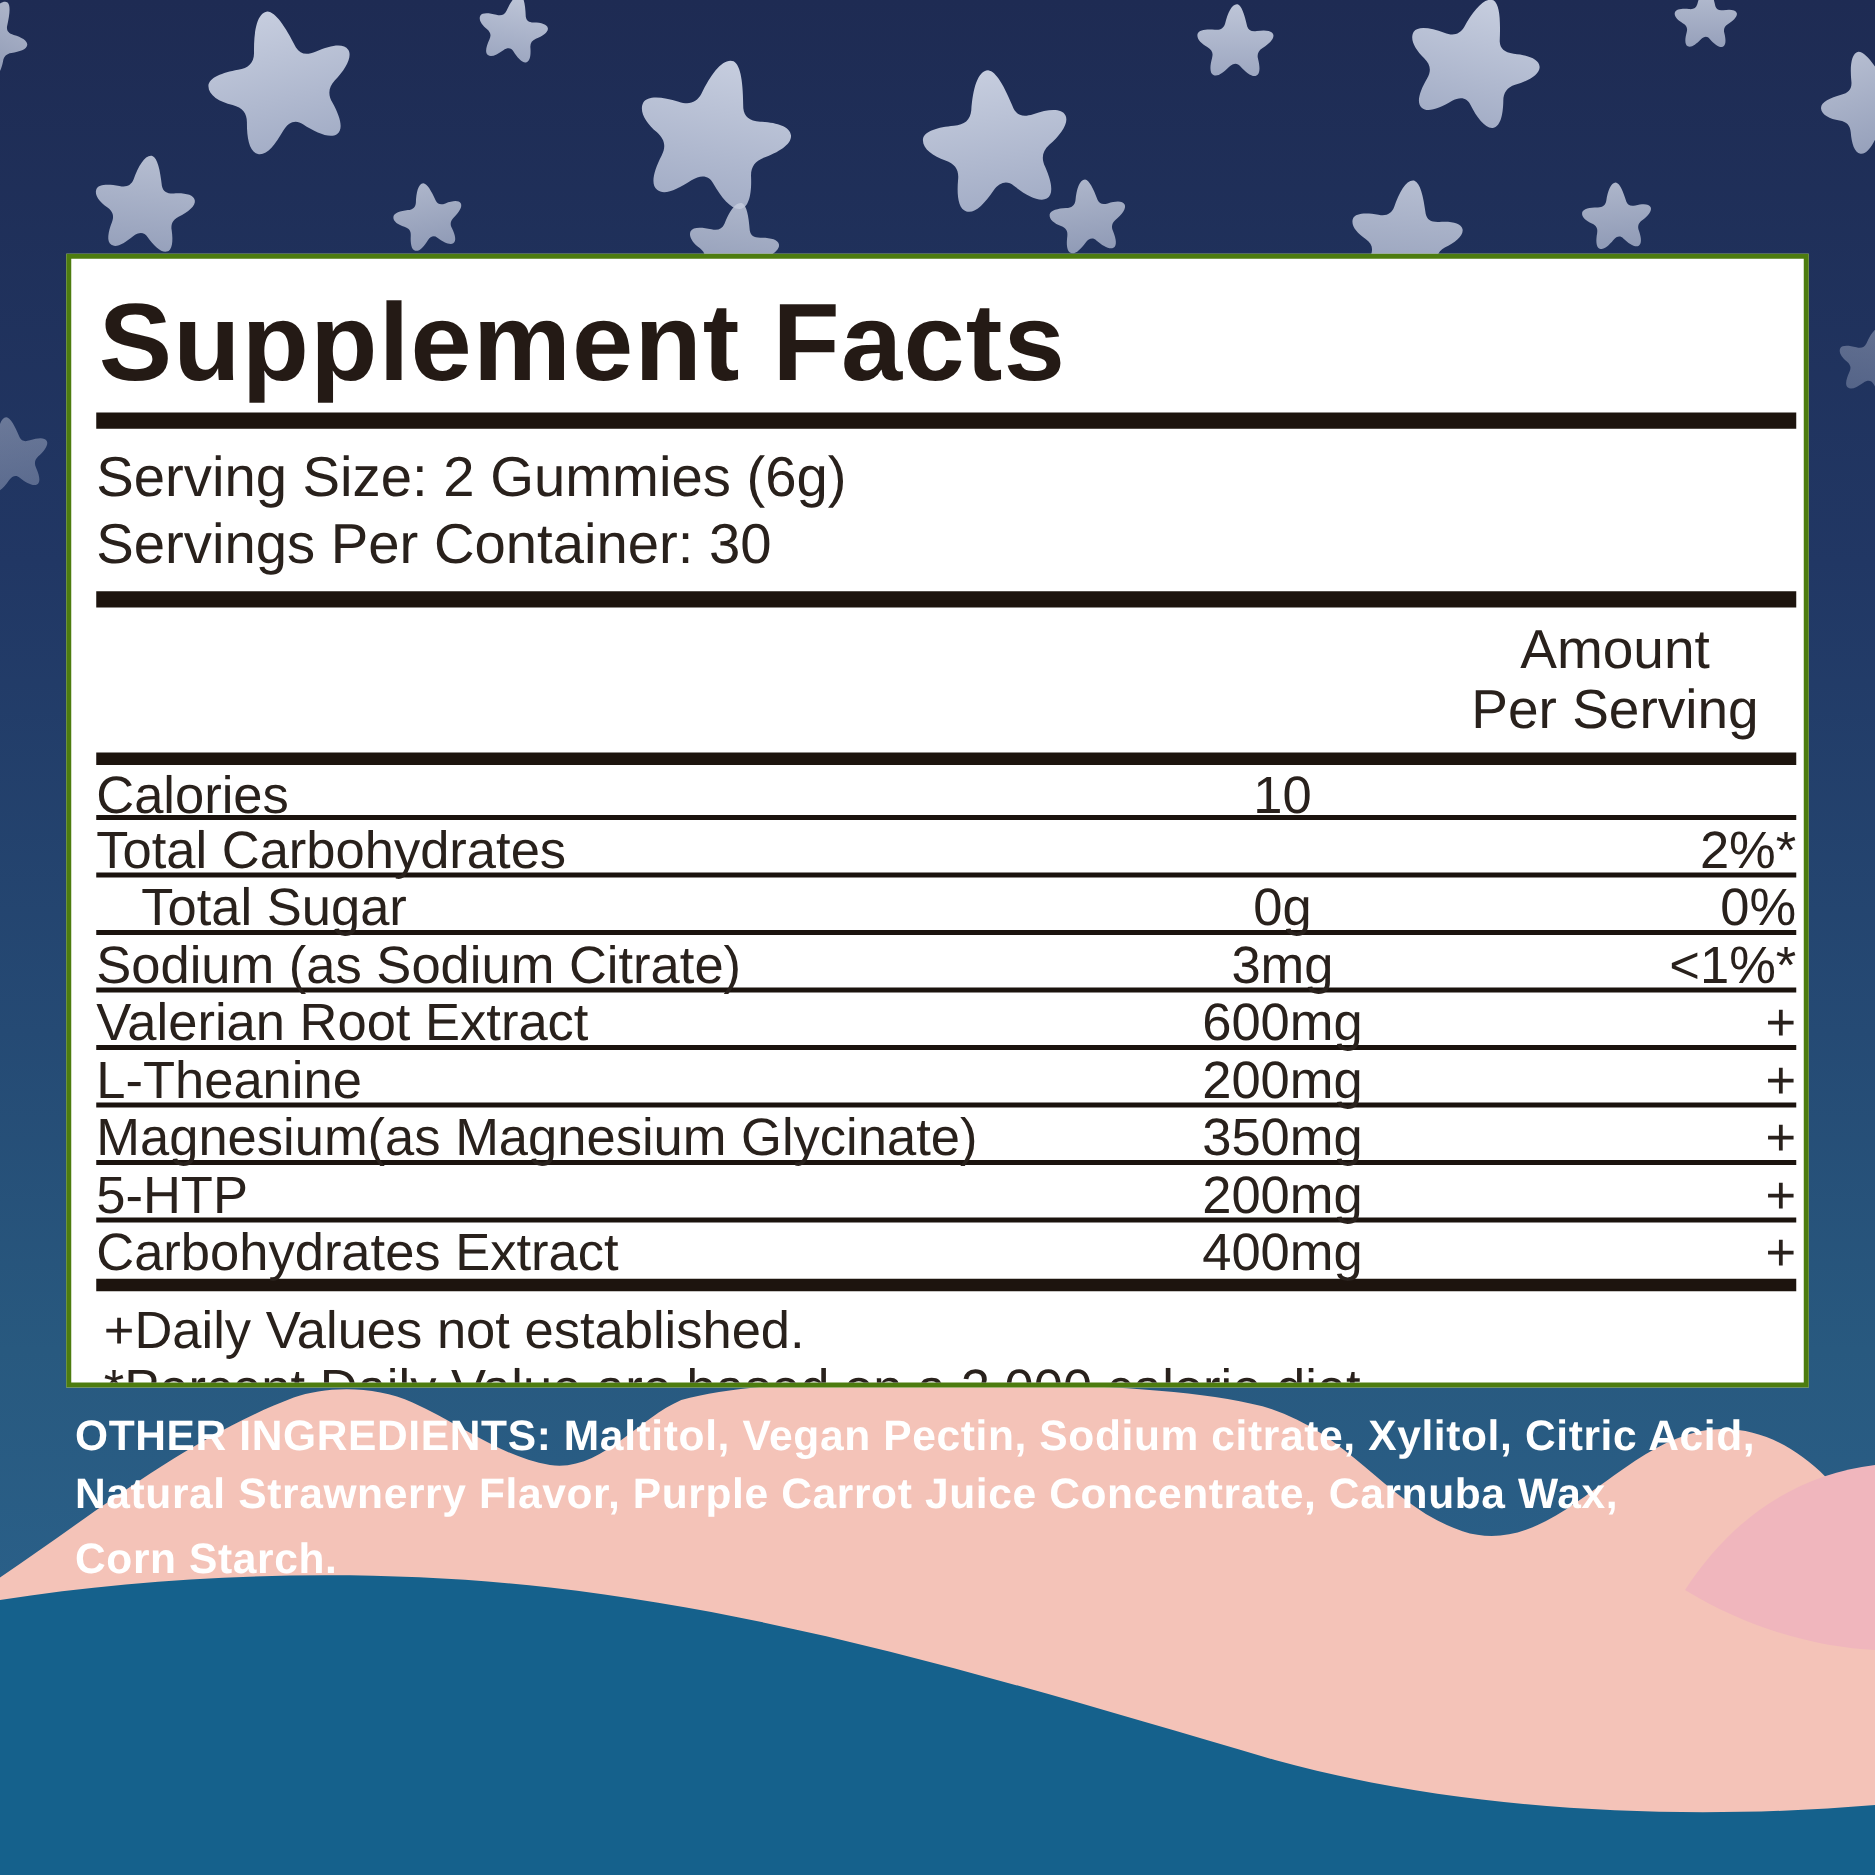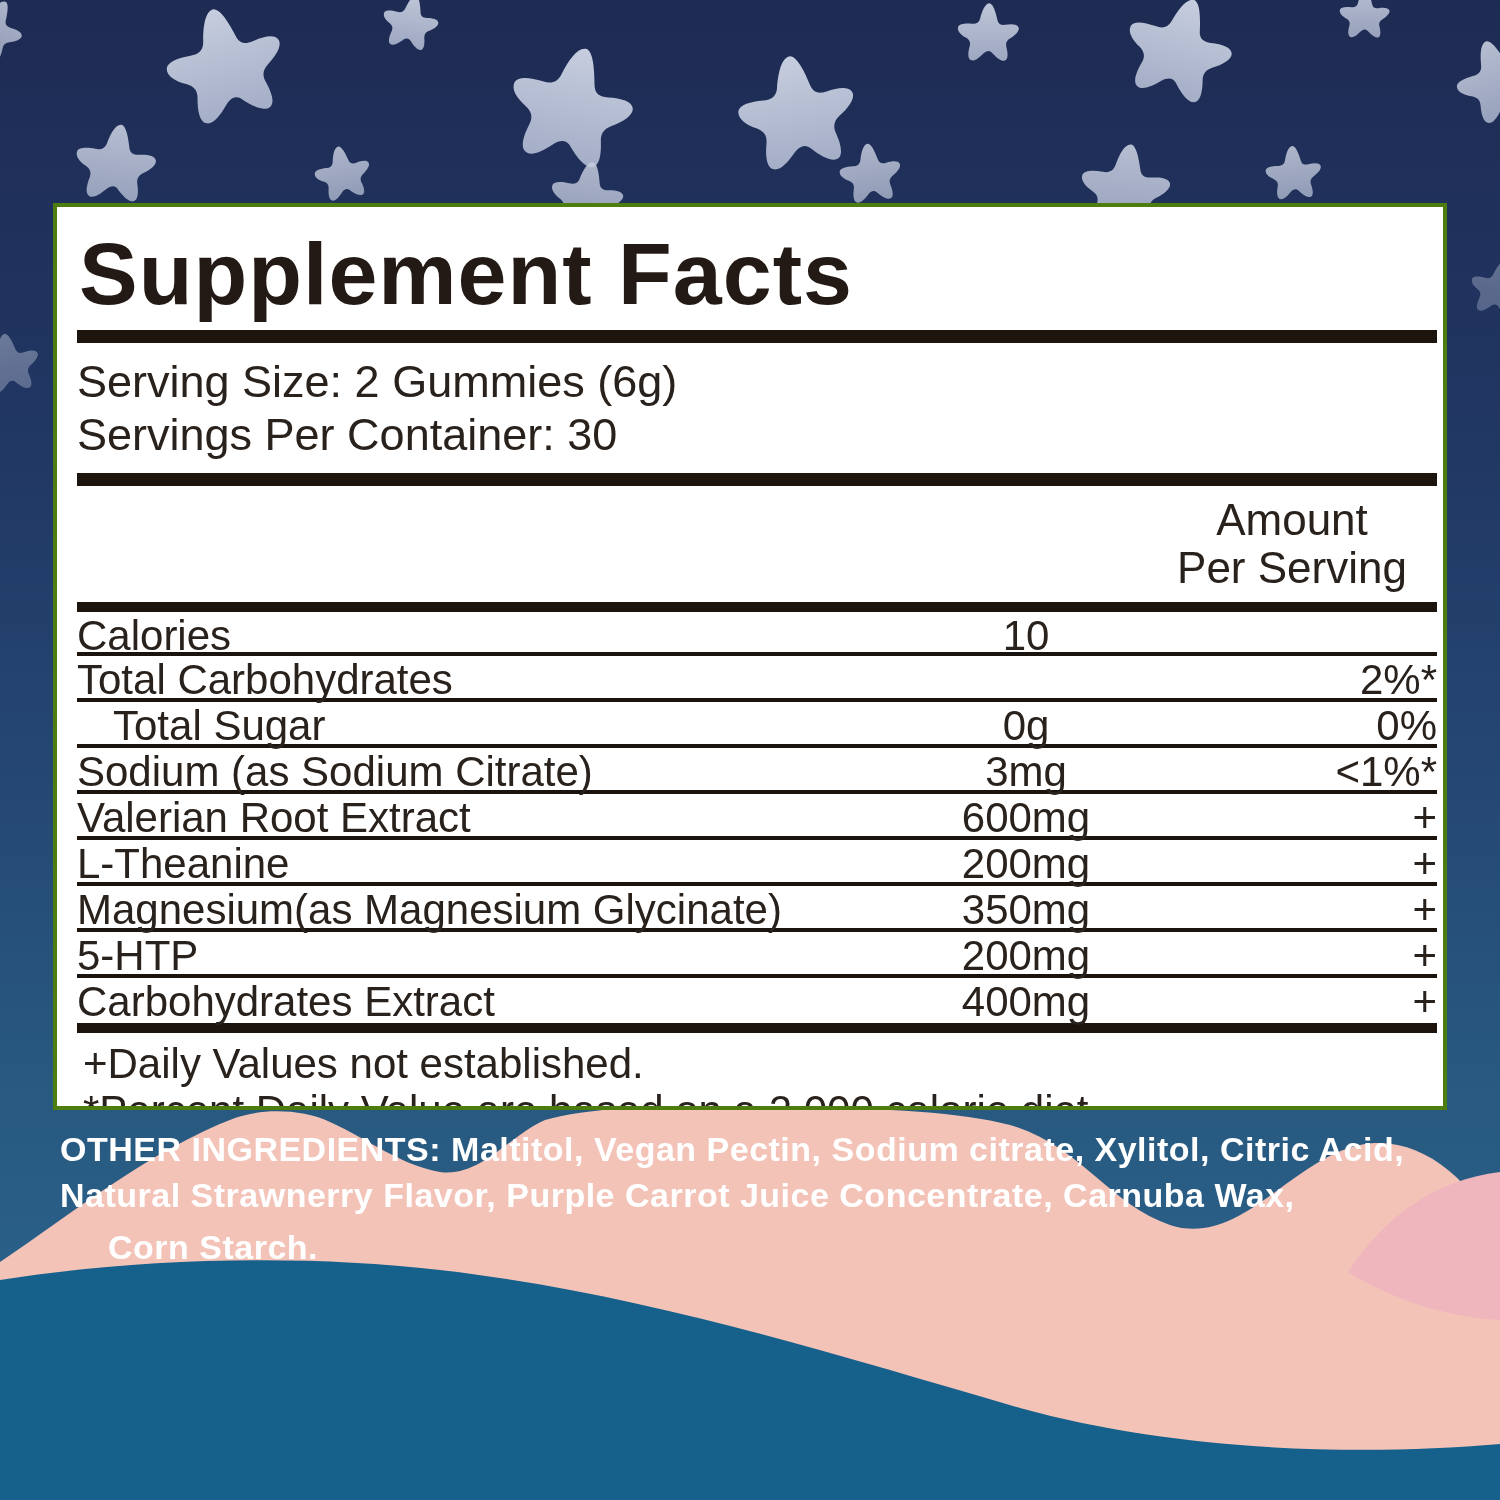--- a/index.html
+++ b/index.html
@@ -44,21 +44,21 @@
 
   .rule.pre-foot{margin-top:3px;}
   .footnotes{margin-top:7px;font-size:42px;line-height:47px;color:#29211c;padding-left:6px;}
 
   
   .ingredients{
     position:absolute;left:60px;top:1126px;width:1400px;
     color:#ffffff;font-size:34px;line-height:46px;font-weight:bold;
     letter-spacing:0.5px;
   }
-  .ingredients .ln3{margin-top:6px;margin-left:48px;}
+  .ingredients .ln3{margin-top:6px;}
 </style>
 </head>
 <body>
 
 <svg class="sky-decor" viewBox="0 0 1500 430" xmlns="http://www.w3.org/2000/svg" aria-hidden="true">
   <defs>
     <linearGradient id="starGrad" x1="0" y1="-55" x2="0" y2="55" gradientUnits="userSpaceOnUse">
       <stop offset="0" stop-color="#c7cedf"></stop>
       <stop offset="1" stop-color="#a3adc6"></stop>
     </linearGradient>

